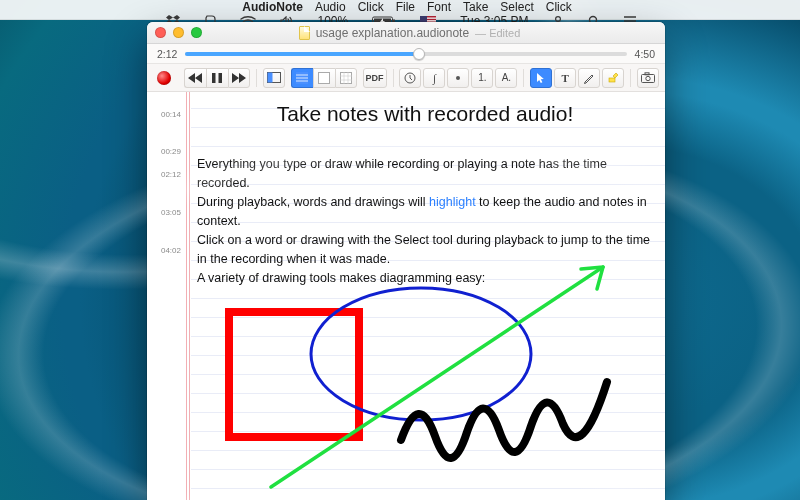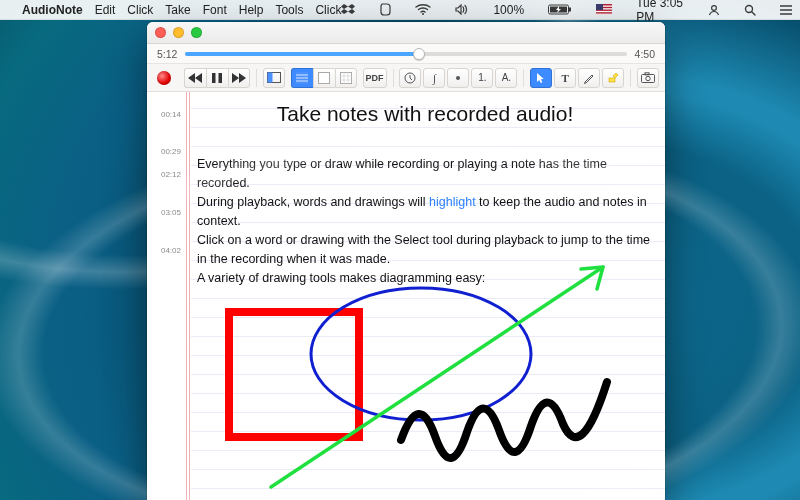--- a/index.html
+++ b/index.html
@@ -19,20 +19,21 @@
   .desktop::after{ left:-200px; top:40px; transform:rotate(-3deg);
     background: radial-gradient(ellipse at center, rgba(255,255,255,0) 42%, rgba(255,255,255,0.18) 45%, rgba(255,255,255,0) 49%); }
 
   
   .menubar { position:absolute; top:0; left:0; right:0; height:20px;
     background: rgba(252,252,252,0.92);
     border-bottom:1px solid rgba(0,0,0,0.08);
     display:flex; align-items:center; justify-content:space-between;
     padding:0 8px 0 10px; font-size:12px; color:#222;
     font-family: "Helvetica Neue", Helvetica, Arial, sans-serif;
+    flex-direction: column;
   }
   .menubar-left, .menubar-right { display:flex; align-items:center; gap:12px; }
   .menubar-right { gap:24px; }
   .menubar .apple { font-size:13px; }
   .menubar .appname { font-weight:600; }
   .menubar .ic { display:inline-flex; align-items:center; }
 
   
   .window { position:absolute; left:147px; top:22px; width:518px; height:478px;
     background:#f5f3f2;
@@ -94,26 +95,26 @@
 </style>
 </head>
 <body>
 
 <div class="desktop">
 
   <div class="menubar">
     <div class="menubar-left">
       <span class="apple ic"></span>
       <span class="appname">AudioNote</span>
-      <span>Edit</span>
+      <span>Audio</span>
       <span>Click</span>
+      <span>File</span>
+      <span>Font</span>
       <span>Take</span>
-      <span>Font</span>
-      <span>Help</span>
-      <span>Tools</span>
+      <span>Select</span>
       <span>Click</span>
     </div>
     <div class="menubar-right">
       <span class="ic">
           <svg width="14" height="12">
             <path d="M3 0 7 2.5 3 5 0 2.5zM11 0 14 2.5 11 5 7 2.5zM3 5 7 7.5 3 10 0 7.5zM11 5 14 7.5 11 10 7 7.5z" fill="#3b3b3b"></path>
           </svg>
         </span>
       <span class="ic">
           <svg width="12" height="13">
@@ -171,25 +172,30 @@
     </div>
   </div>
 
   <div class="window">
     <div class="titlebar">
       <div class="traffic">
         <div class="dot r"></div>
         <div class="dot y"></div>
         <div class="dot g"></div>
       </div>
+      <div class="title">
+        <span class="doc-ic"></span>
+        <span>usage explanation.audionote</span>
+        <span class="edited">— Edited</span>
+      </div>
       <div style="width:40px"></div>
     </div>
 
     <div class="timeline">
-      <span>5:12</span>
+      <span>2:12</span>
       <div class="slider">
         <div class="slider-thumb"></div>
       </div>
       <span>4:50</span>
     </div>
 
     <div class="toolbar">
       <div class="tbtn plain icon-only">
           <div class="rec-dot"></div>
         </div>

